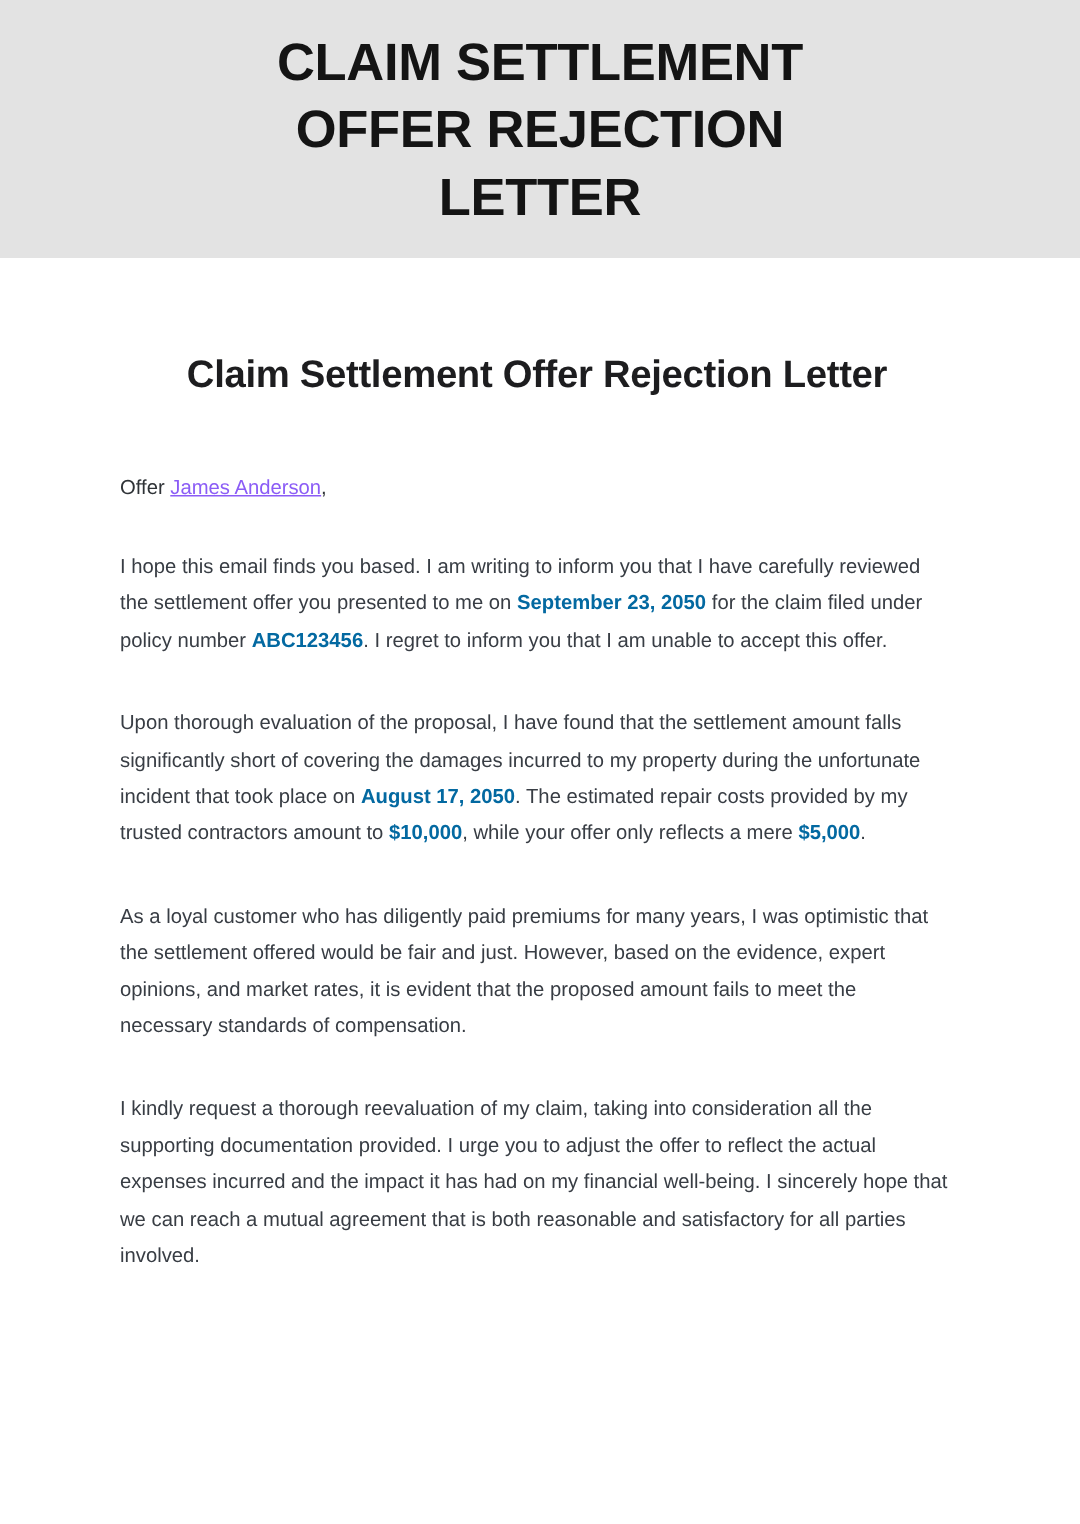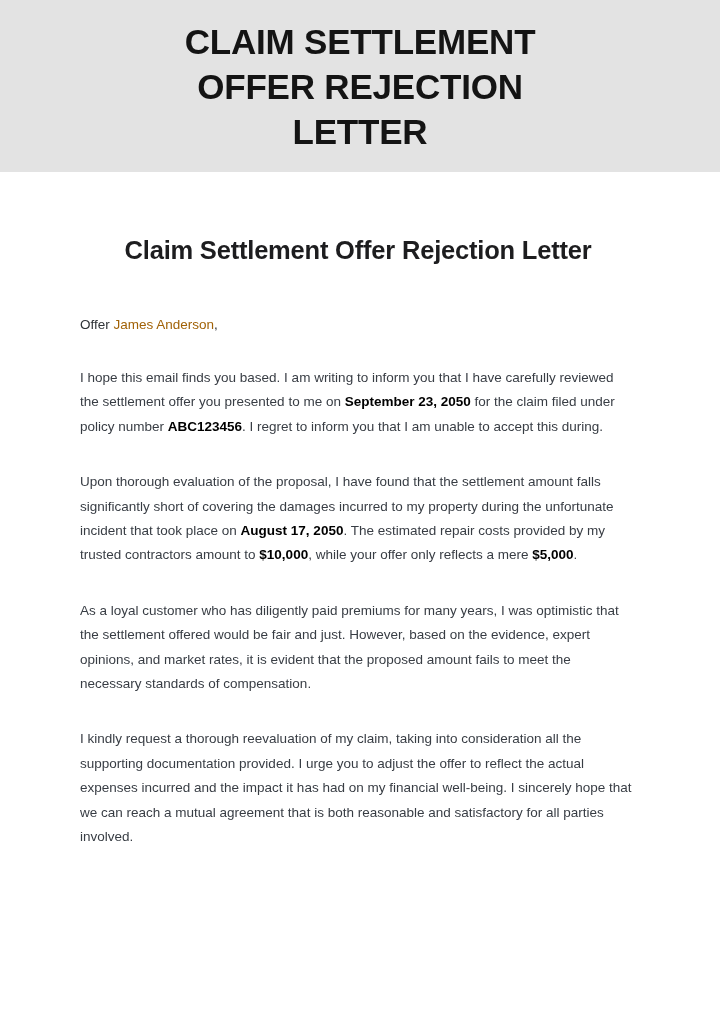--- a/index.html
+++ b/index.html
@@ -65,59 +65,60 @@
 
   .salutation {
     margin: 0;
     padding-top: 48px;
     font-size: 13.5px;
     line-height: 22px;
     color: #2f3337;
     font-weight: 400;
   }
   .salutation .recipient {
-    color: #a16207;
+    color: #8b5cf6;
+    text-decoration: underline;
   }
 
   .para {
     margin: 0;
     padding-top: 31px;
     font-size: 13.5px;
     line-height: 24.4px;
     color: #383d44;
     text-align: left;
     font-weight: 400;
   }
   .para:first-of-type {
     padding-top: 30px;
   }
   .para b {
     font-weight: 700;
-    color: #000000;
+    color: #0369a1;
   }
 </style>
 </head>
 <body>
 
 <div class="page">
 
   <header class="banner">
     <h1 class="banner-title">CLAIM SETTLEMENT OFFER REJECTION LETTER</h1>
   </header>
 
   <main class="letter">
 
     <h2 class="doc-title">Claim Settlement Offer Rejection Letter</h2>
 
     <p class="salutation">
       <span>Offer </span><span class="recipient">James Anderson</span><span>,</span>
     </p>
 
     <div id="paragraphs-container">
-        <p class="para"><span>I hope this email finds you based. I am writing to inform you that I have carefully reviewed the settlement offer you presented to me on </span><b>September 23, 2050</b><span> for the claim filed under policy number </span><b>ABC123456</b><span>. I regret to inform you that I am unable to accept this during.</span></p>
+        <p class="para"><span>I hope this email finds you based. I am writing to inform you that I have carefully reviewed the settlement offer you presented to me on </span><b>September 23, 2050</b><span> for the claim filed under policy number </span><b>ABC123456</b><span>. I regret to inform you that I am unable to accept this offer.</span></p>
         <p class="para"><span>Upon thorough evaluation of the proposal, I have found that the settlement amount falls significantly short of covering the damages incurred to my property during the unfortunate incident that took place on </span><b>August 17, 2050</b><span>. The estimated repair costs provided by my trusted contractors amount to </span><b>$10,000</b><span>, while your offer only reflects a mere </span><b>$5,000</b><span>.</span></p>
         <p class="para"><span>As a loyal customer who has diligently paid premiums for many years, I was optimistic that the settlement offered would be fair and just. However, based on the evidence, expert opinions, and market rates, it is evident that the proposed amount fails to meet the necessary standards of compensation.</span></p>
         <p class="para"><span>I kindly request a thorough reevaluation of my claim, taking into consideration all the supporting documentation provided. I urge you to adjust the offer to reflect the actual expenses incurred and the impact it has had on my financial well-being. I sincerely hope that we can reach a mutual agreement that is both reasonable and satisfactory for all parties involved.</span></p>
       </div>
 
   </main>
 
 </div>
 
 </body></html>

